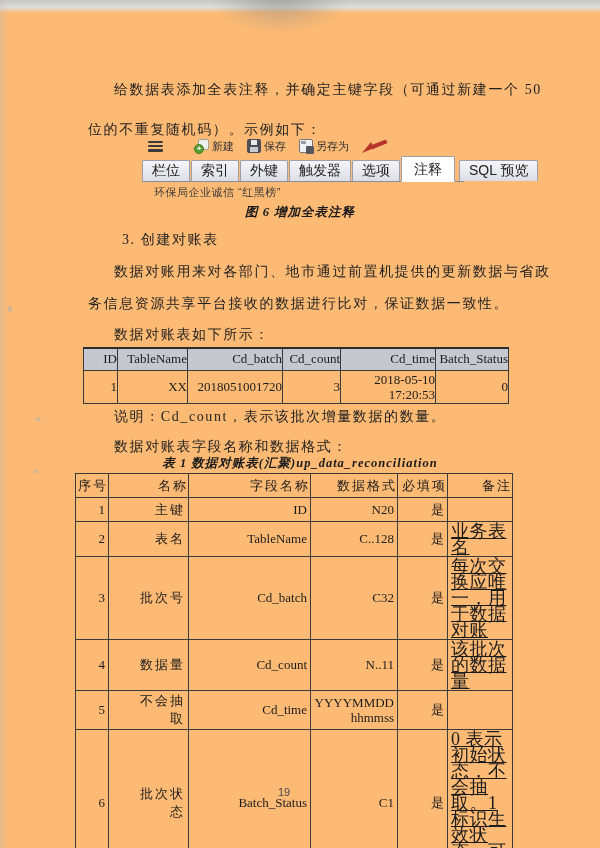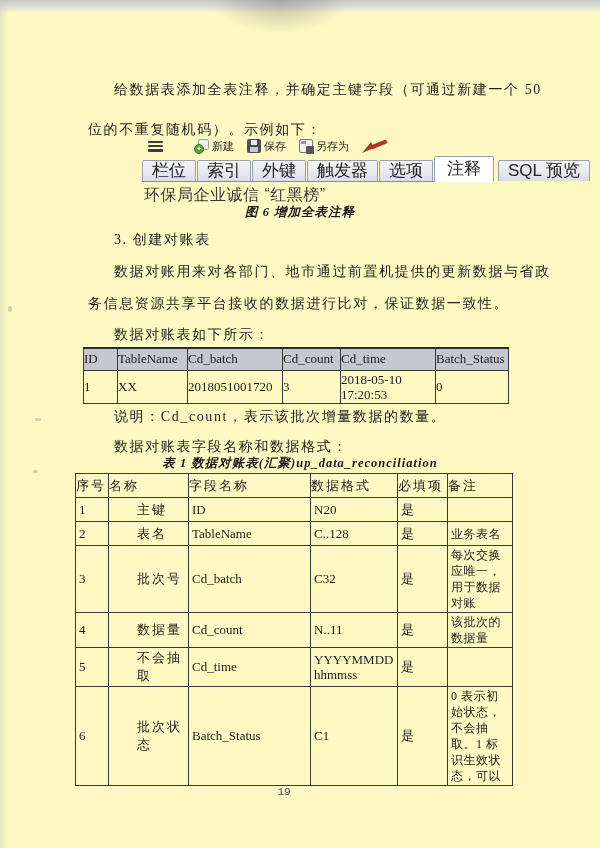--- a/index.html
+++ b/index.html
@@ -1,19 +1,19 @@
 <!DOCTYPE html>
 <html><head>
 <meta charset="utf-8">
 <style>
   * { margin:0; padding:0; box-sizing:border-box; }
   html,body { background:#e8e7e4; }
   .page {
     position:relative; width:600px; height:848px; margin:0 auto;
-    background:#fef9c3; overflow:hidden;
+    background:#fdba74; overflow:hidden;
     font-family:"Liberation Serif","DejaVu Serif",serif; color:#222;
   }
   
   .scan-band { position:absolute; left:0; top:0; width:600px; height:13px;
     background:linear-gradient(180deg,#c7c7c4 0%, #dededa 55%, rgba(240,240,236,0) 100%); }
   .scan-smudge { position:absolute; left:210px; top:0; width:140px; height:34px;
     background:radial-gradient(ellipse at 50% 0%, rgba(140,140,136,.55), rgba(140,140,136,0) 70%); }
   .scan-left { position:absolute; left:0; top:0; bottom:0; width:9px;
     background:linear-gradient(90deg, rgba(190,188,184,.35), rgba(190,188,184,0)); }
   .speck { position:absolute; background:#b3b2ae; opacity:.6; border-radius:2px; }
@@ -43,45 +43,45 @@
   .ic-saveas { border:1.5px solid #777; border-radius:2px; background:#f1f1f3; }
   .ic-saveas:before { content:""; position:absolute; right:-2px; bottom:-2px; width:8px; height:8px;
     background:#565660; border-radius:1px; }
   .ic-saveas:after { content:""; position:absolute; left:1px; top:1px; width:5px; height:3px; background:#9a9aa4; }
 
   .red-arrow { position:absolute; left:222px; top:4px; }
 
   .tabbar { position:absolute; left:2px; top:22px; width:322px; height:26px;
     display:flex; align-items:flex-end; border-bottom:1px solid #8d8d99; }
   .tab { height:21px; line-height:19px; padding:0 9px; margin-right:1px;
-    font-size:17px; color:#222; white-space:nowrap;
+    font-size:14px; color:#222; white-space:nowrap;
     background:linear-gradient(#f5f5f9,#dddde6);
     border:1px solid #9aa0ad; border-bottom:none; border-radius:2px 2px 0 0; }
   .tab.active { height:26px; line-height:24px; background:#fff; position:relative; z-index:2;
     margin-bottom:-1px; border-bottom:1px solid #fff; padding:0 12px;margin-top:40px; }
   .tab.after-active { margin-left:3px; }
-  .comment-text { position:absolute; left:4px; top:51px; font-size:16px; color:#3a3a3a; letter-spacing:.5px; }
+  .comment-text { position:absolute; left:14px; top:51px; font-size:11px; color:#3a3a3a; letter-spacing:.5px; }
 
   
   table { border-collapse:collapse; table-layout:fixed;
     font-family:"Liberation Serif","DejaVu Serif",serif; color:#1c1c1c; }
-  td,th { border:1px solid #3a3a3a; text-align:left; vertical-align:middle;
+  td,th { border:1px solid #3a3a3a; text-align:right; vertical-align:middle;
     font-weight:normal; overflow:hidden; }
   .t1 { position:absolute; left:83px; top:347px; width:425px; border-top:2px solid #2c2c2c; }
   .t1 th { background:#c7c7cf; font-size:13px; height:22px; }
   .t1 td { font-size:13px; height:33px; }
   .t2 { position:absolute; left:75px; top:473px; width:437px; }
   .t2 th { font-size:13px; letter-spacing:2px; height:24px; }
   .t2 td { font-size:13px; padding:1px 3px; }
-  .t2 td.remark { text-align:left; font-size:12px; line-height:16px; letter-spacing:.5px; }
+  .t2 td.remark { text-align:left; font-size:18px; line-height:16px; letter-spacing:.5px;text-decoration:underline; }
   .t2 td.spaced { letter-spacing:2px;padding-left:28px; }
   .pre { white-space:pre-line; line-height:15px; font-size:12.5px; }
 
   .pageno { left:0; width:568px; text-align:center; top:786px;
-    font-family:Liberation Mono, monospace; font-size:11px; color:#4a4a52; }
+    font-family:Liberation Sans, sans-serif; font-size:11px; color:#4a4a52; }
 </style>
 </head>
 <body>
 
 <div class="page">
 
   <div class="scan-band"></div>
   <div class="scan-smudge"></div>
   <div class="scan-left"></div>
   <div class="speck" style="left:8px;top:306px;width:4px;height:6px;"></div>
@@ -128,21 +128,21 @@
       <span class="tab">选项</span>
       <span class="tab active">注释</span>
       <span class="tab after-active">SQL 预览</span>
     </div>
 
     <div class="comment-text">环保局企业诚信 “红黑榜”</div>
   </div>
 
   <div class="abs caption" style="top:204px;">图 6 增加全表注释</div>
 
-  <div class="abs bodyline" style="left:114px;top:230px;">3. 创建对账表</div>
+  <div class="abs bodyline" style="left:122px;top:230px;">3. 创建对账表</div>
   <div class="abs bodyline" style="left:114px;top:262px;">数据对账用来对各部门、地市通过前置机提供的更新数据与省政</div>
   <div class="abs bodyline" style="left:88px;top:294px;">务信息资源共享平台接收的数据进行比对，保证数据一致性。</div>
   <div class="abs bodyline" style="left:114px;top:325px;">数据对账表如下所示：</div>
 
   <table class="t1">
     <colgroup>
         <col style="width:34px">
         <col style="width:70px">
         <col style="width:95px">
         <col style="width:58px">

